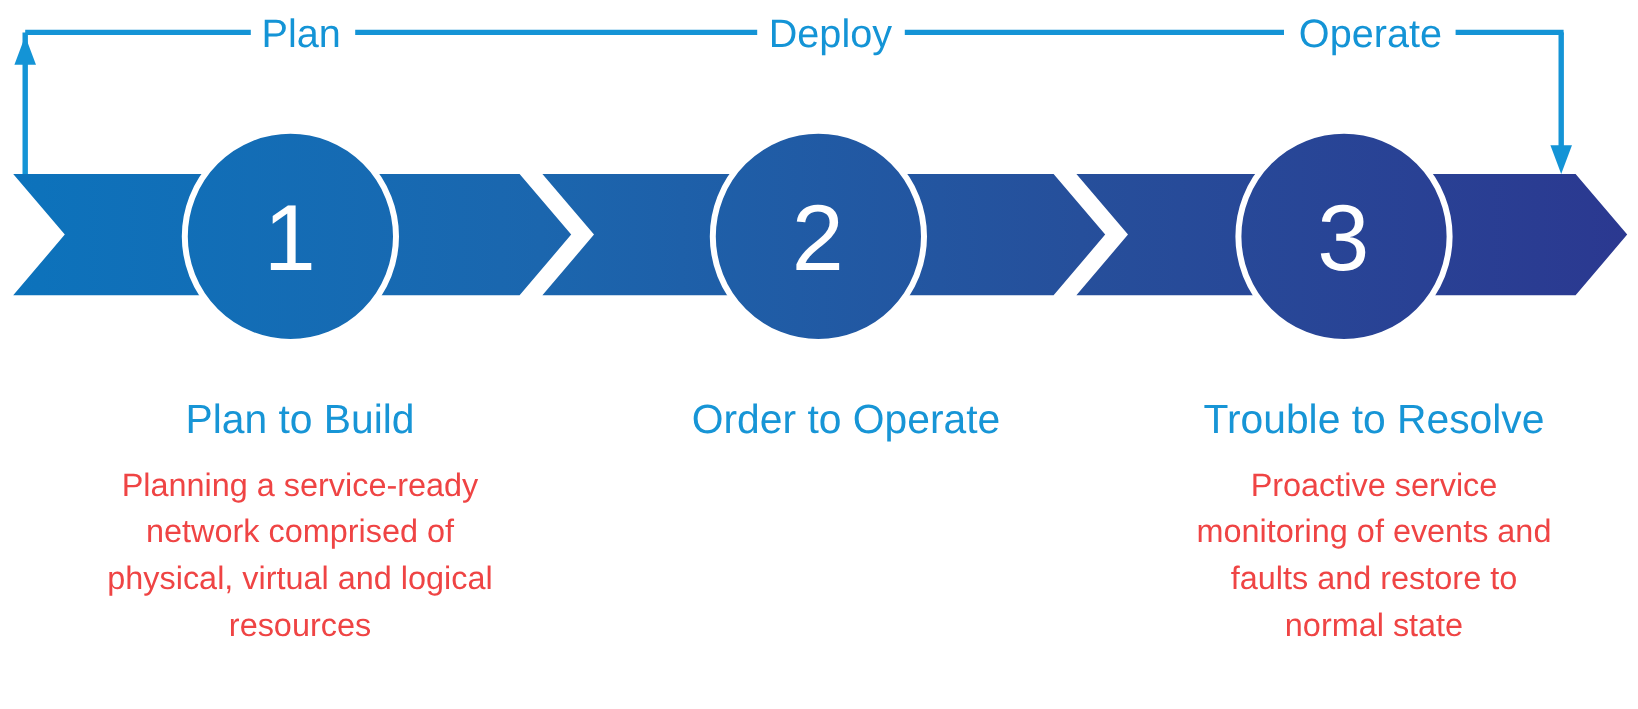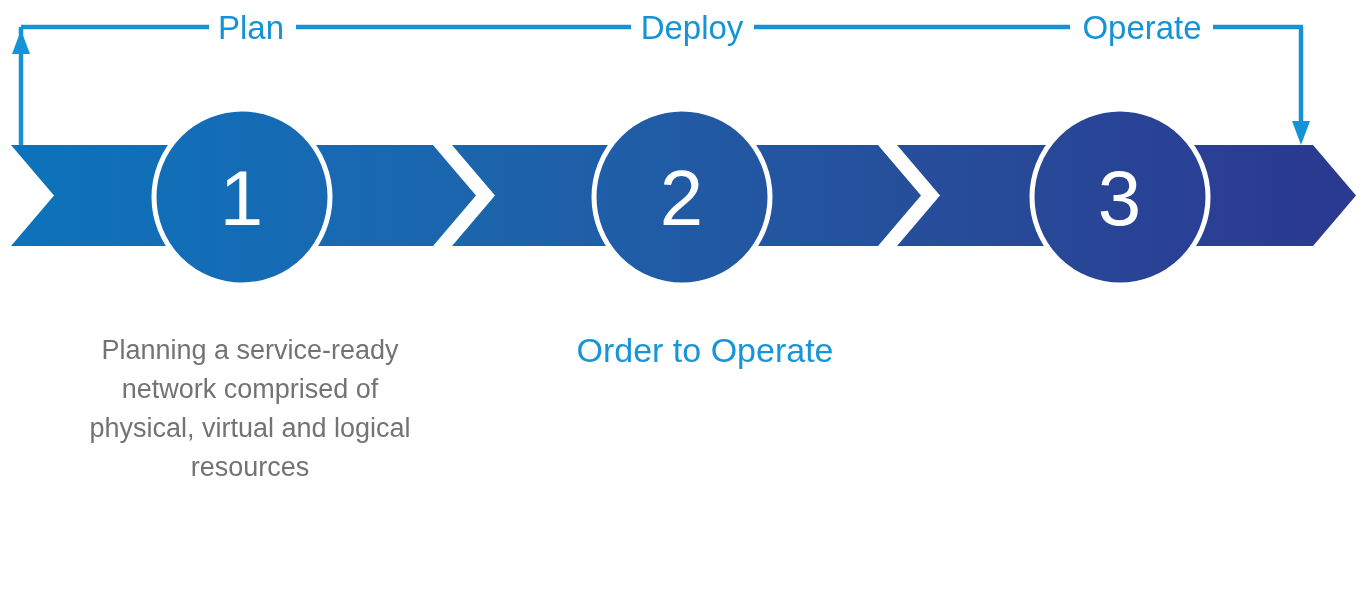--- a/index.html
+++ b/index.html
@@ -41,21 +41,21 @@
   .col h2 {
     margin: 0 0 15px 0;
     font-size: 34px;
     font-weight: 400;
     color: #1795d6;
   }
   .col p {
     margin: 0;
     font-size: 27px;
     line-height: 1.45;
-    color: #737373;
+    color: #ef4444;
     white-space: pre-line;
   }
 </style>
 </head>
 <body>
 
 <div class="stage">
 
   <svg class="diagram-svg" width="1365" height="591" viewBox="0 0 1365 591">
     <defs>
@@ -89,24 +89,32 @@
     <circle cx="242" cy="197" r="88" fill="url(#bandGrad)" stroke="#ffffff" stroke-width="5"></circle>
     <circle cx="682" cy="197" r="88" fill="url(#bandGrad)" stroke="#ffffff" stroke-width="5"></circle>
     <circle cx="1120" cy="197" r="88" fill="url(#bandGrad)" stroke="#ffffff" stroke-width="5"></circle>
 
     <text class="phase-number" x="242" y="225" text-anchor="middle" fill="#ffffff">1</text>
     <text class="phase-number" x="682" y="225" text-anchor="middle" fill="#ffffff">2</text>
     <text class="phase-number" x="1120" y="225" text-anchor="middle" fill="#ffffff">3</text>
   </svg>
 
   <div class="col col-1">
+    <h2>Plan to Build</h2>
     <p>Planning a service-ready
 network comprised of
 physical, virtual and logical
 resources</p>
   </div>
 
   <div class="col col-2">
     <h2>Order to Operate</h2>
   </div>
 
+  <div class="col col-3">
+    <h2>Trouble to Resolve</h2>
+    <p>Proactive service
+monitoring of events and
+faults and restore to
+normal state</p>
+  </div>
 
 </div>
 
 </body></html>

